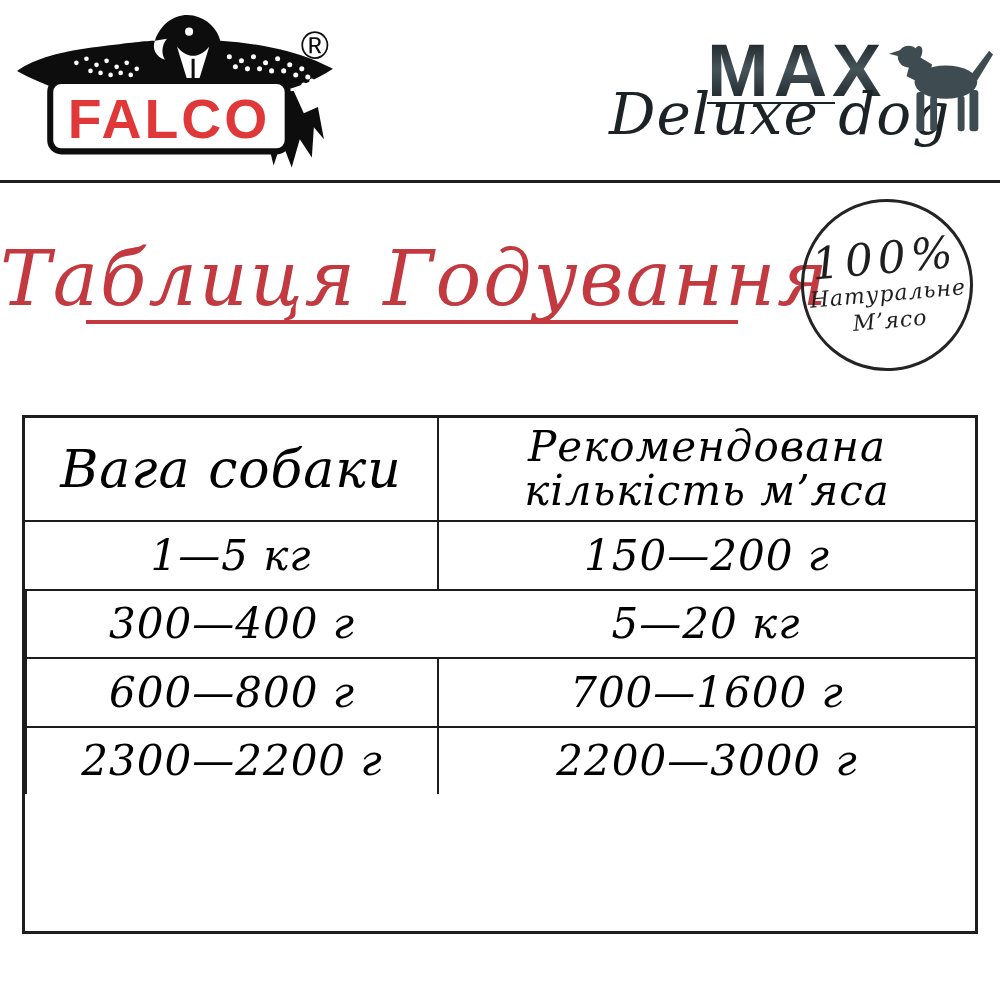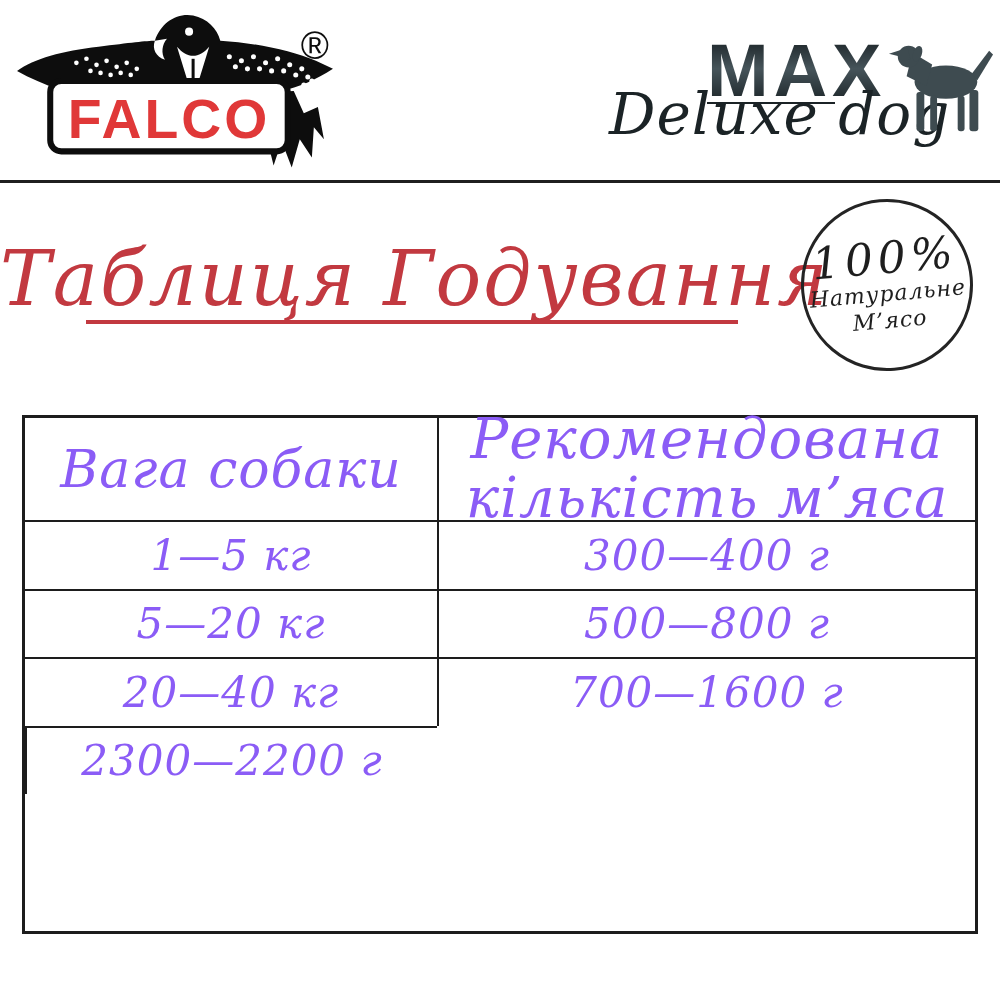--- a/index.html
+++ b/index.html
@@ -46,26 +46,26 @@
   .stamp-line{font-style:italic;font-size:22px;color:#1e1e1e;line-height:1.25;letter-spacing:1px;}
 
   
   .feed-table{
     position:absolute;left:22px;top:415px;width:956px;height:519px;
     box-sizing:border-box;border:3px solid #1d1d1d;
     display:grid;grid-template-columns:412px 1fr;grid-template-rows:102px repeat(6,1fr);
   }
   .cell{
     display:flex;flex-direction:column;align-items:center;justify-content:center;
-    font-style:italic;letter-spacing:1px;color:#8b5cf6;box-sizing:border-box;
+    font-style:italic;letter-spacing:1px;color:#000000;box-sizing:border-box;
   }
   .cell.col2{border-left:2px solid #1d1d1d;}
   .cell.rowline{border-top:2px solid #1d1d1d;}
   .hdr-left{font-size:52px;}
-  .hdr-right{font-size:56px;line-height:1.05;text-align:center;}
+  .hdr-right{font-size:42px;line-height:1.05;text-align:center;}
   .cell-weight,.cell-meat{font-size:42px;white-space:nowrap;}
 </style>
 </head>
 <body>
 
 <div class="page">
 
   <svg class="falco-logo" viewBox="0 0 320 168">
 
     <path d="M3,64 C20,52 48,44 84,40 C115,36 132,34 140,34 C146,16 162,6 178,9
@@ -151,26 +151,27 @@
 
   <div class="feed-table">
 
     <div class="cell hdr-left">Вага собаки</div>
     <div class="cell col2 hdr-right">
       <span>Рекомендована</span>
       <span>кількість м’яса</span>
     </div>
 
     <div class="cell rowline cell-weight">1—5 кг</div>
+    <div class="cell rowline col2 cell-meat">150—200 г</div>
 
     <div class="cell rowline col2 cell-meat">300—400 г</div>
 
     <div class="cell rowline cell-weight">5—20 кг</div>
-    <div class="cell rowline col2 cell-meat">500—800 г</div>
+    <div class="cell rowline col2 cell-meat">600—800 г</div>
 
-    <div class="cell rowline cell-weight">20—40 кг</div>
     <div class="cell rowline col2 cell-meat">700—1600 г</div>
 
     <div class="cell rowline col2 cell-meat">2300—2200 г</div>
 
+    <div class="cell rowline col2 cell-meat">2200—3000 г</div>
   </div>
 
 </div>
 
 </body></html>

